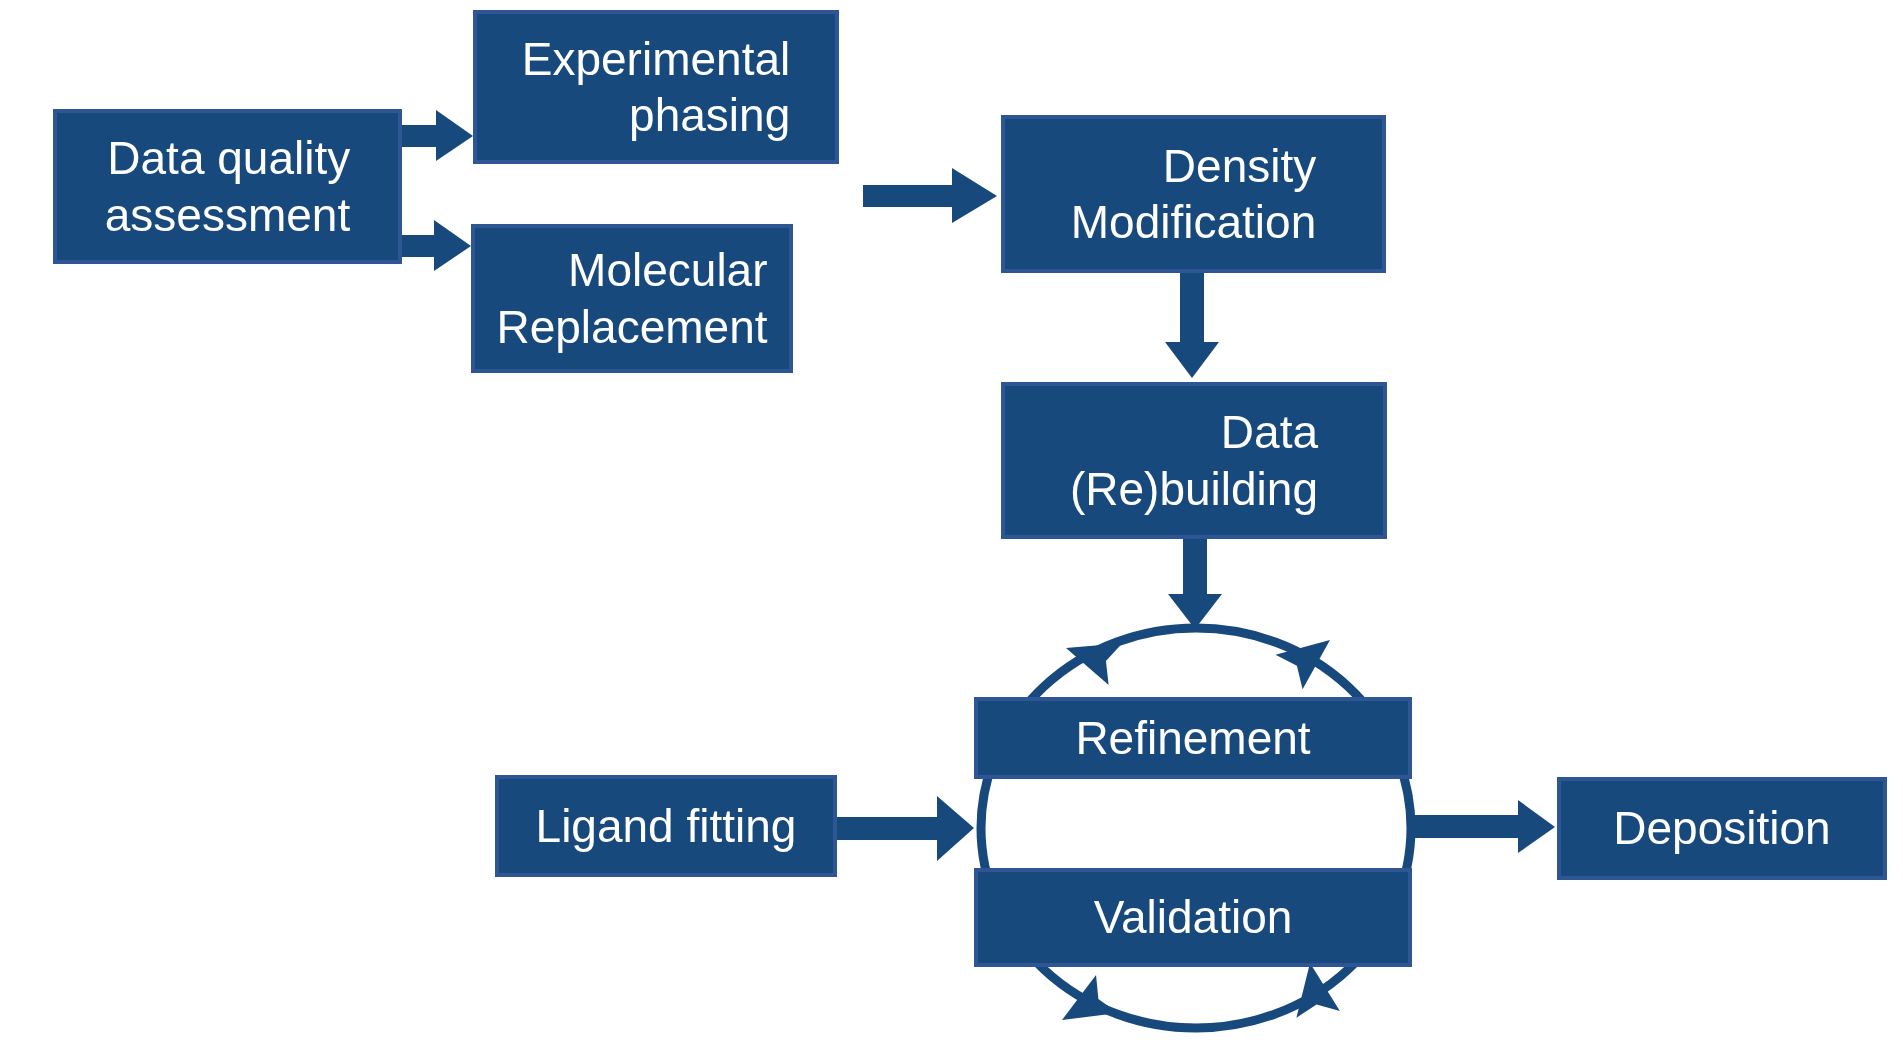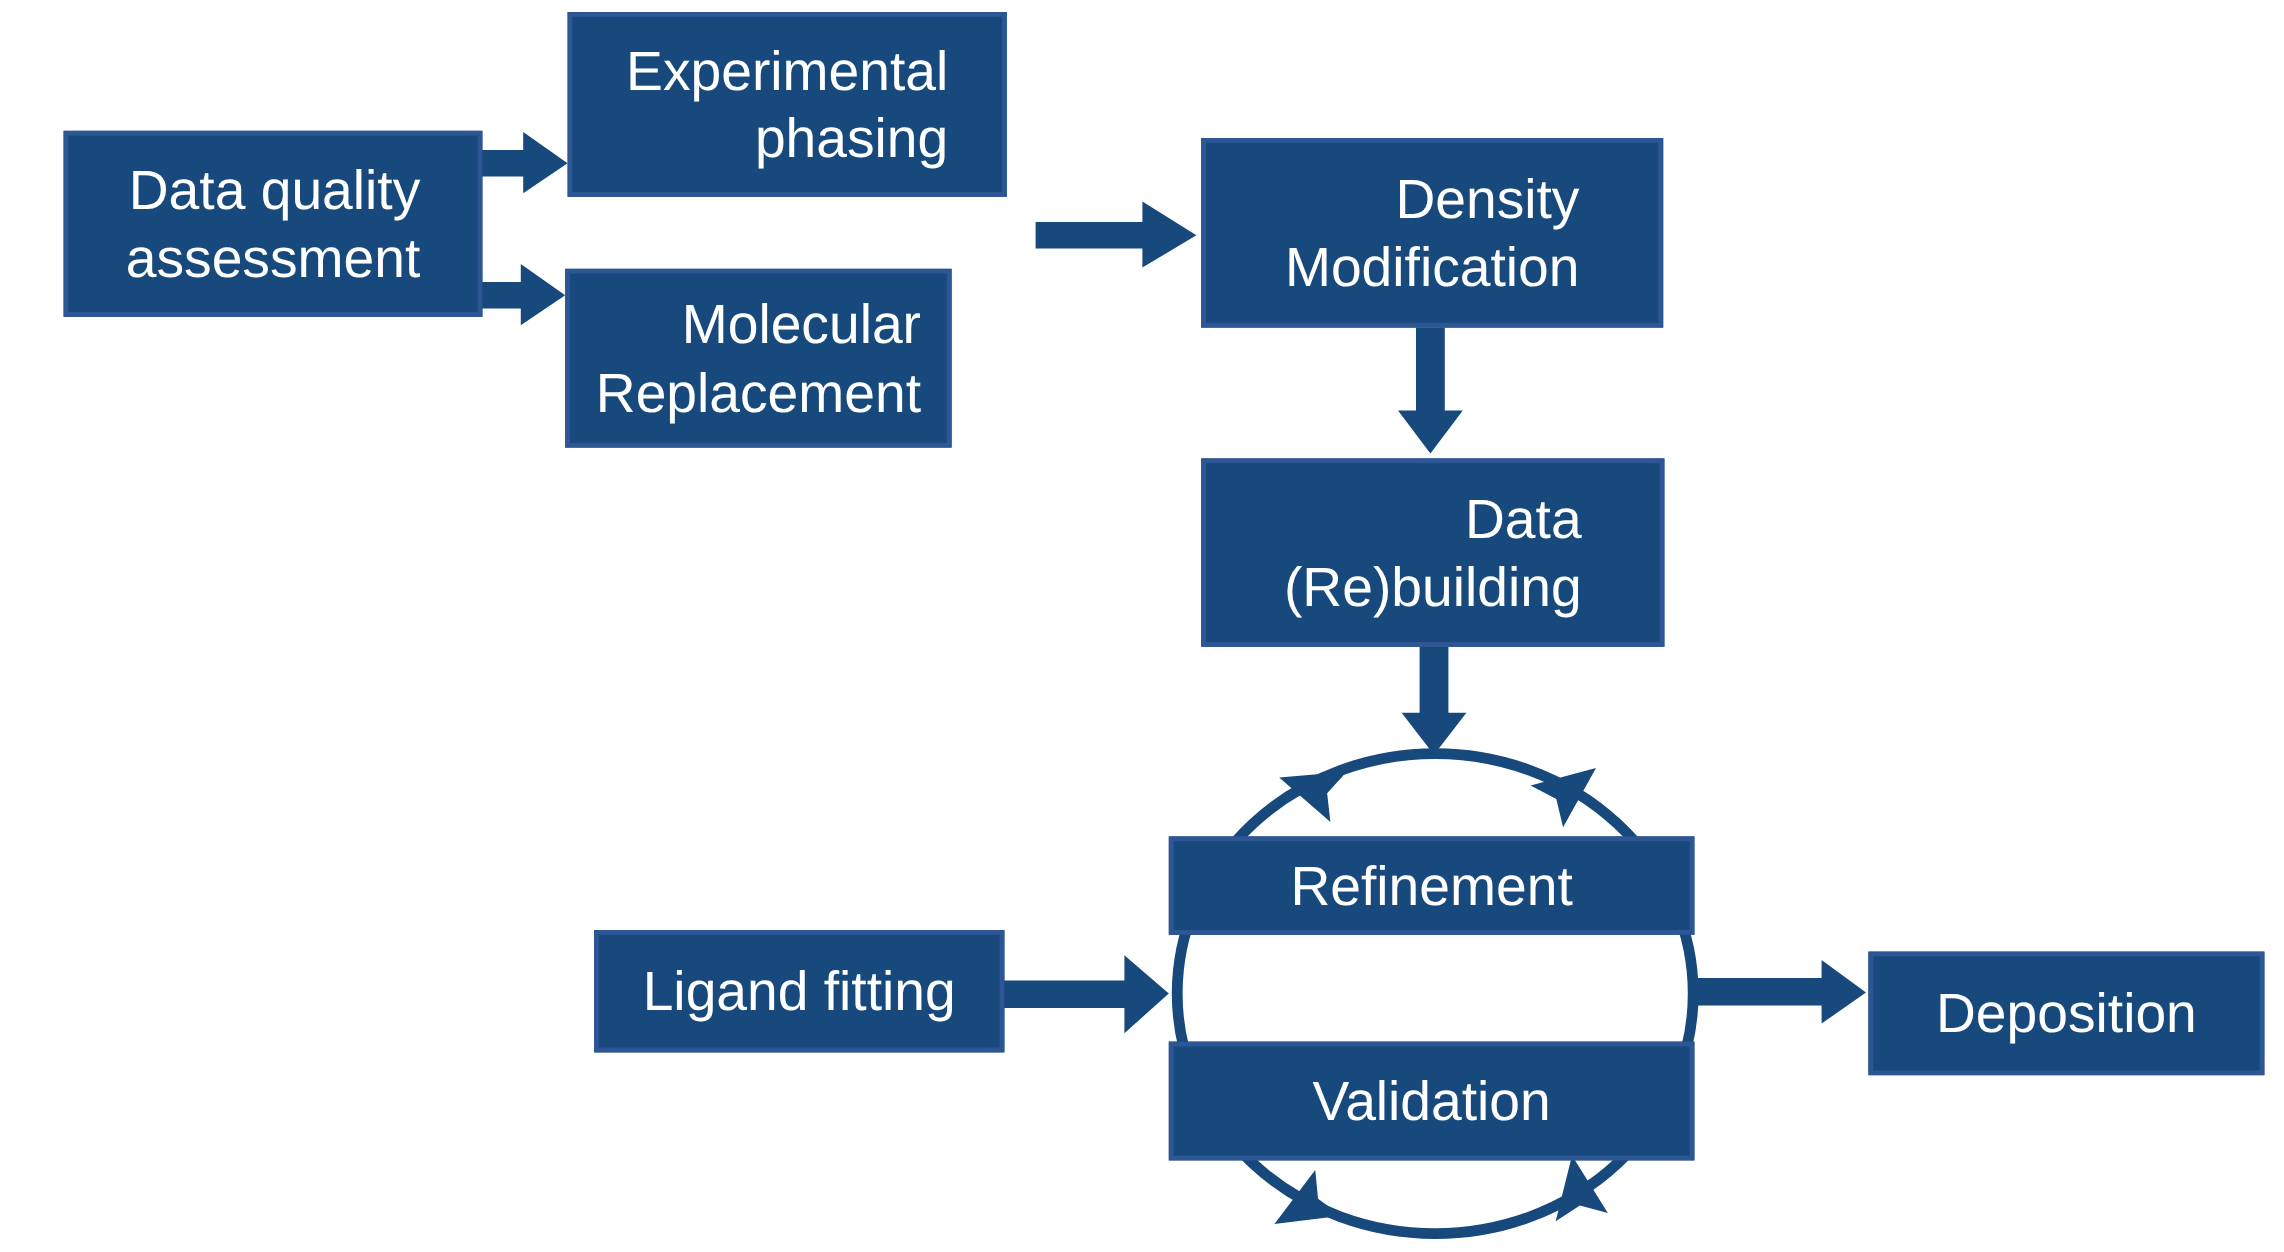--- a/index.html
+++ b/index.html
@@ -66,14 +66,14 @@
 
   <div class="node" style="left:1001px;top:382px;width:386px;height:157px;">Data
 (Re)building</div>
 
   <div class="node" style="left:974px;top:697px;width:438px;height:82px;">Refinement</div>
 
   <div class="node" style="left:974px;top:852px;width:438px;height:99px;margin-top:16px;">Validation</div>
 
   <div class="node" style="left:471px;top:775px;width:342px;height:102px;margin-left:24px;">Ligand fitting</div>
 
-  <div class="node" style="left:1557px;top:793px;width:330px;height:103px;">Deposition</div>
+  <div class="node" style="left:1557px;top:777px;width:330px;height:103px;">Deposition</div>
 </div>
 
 </body></html>

